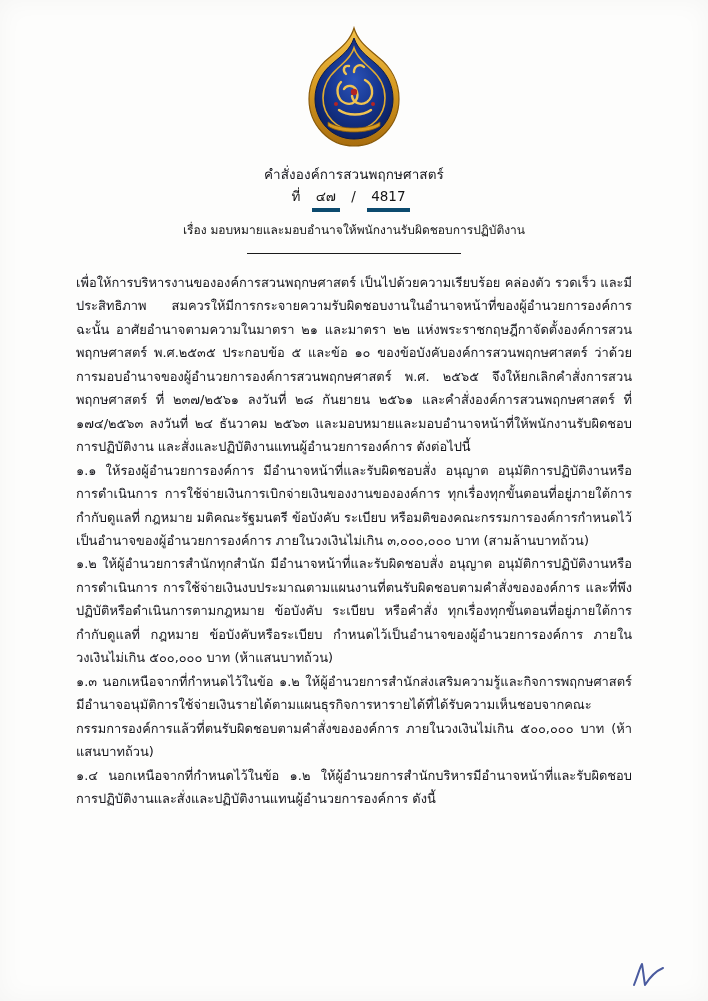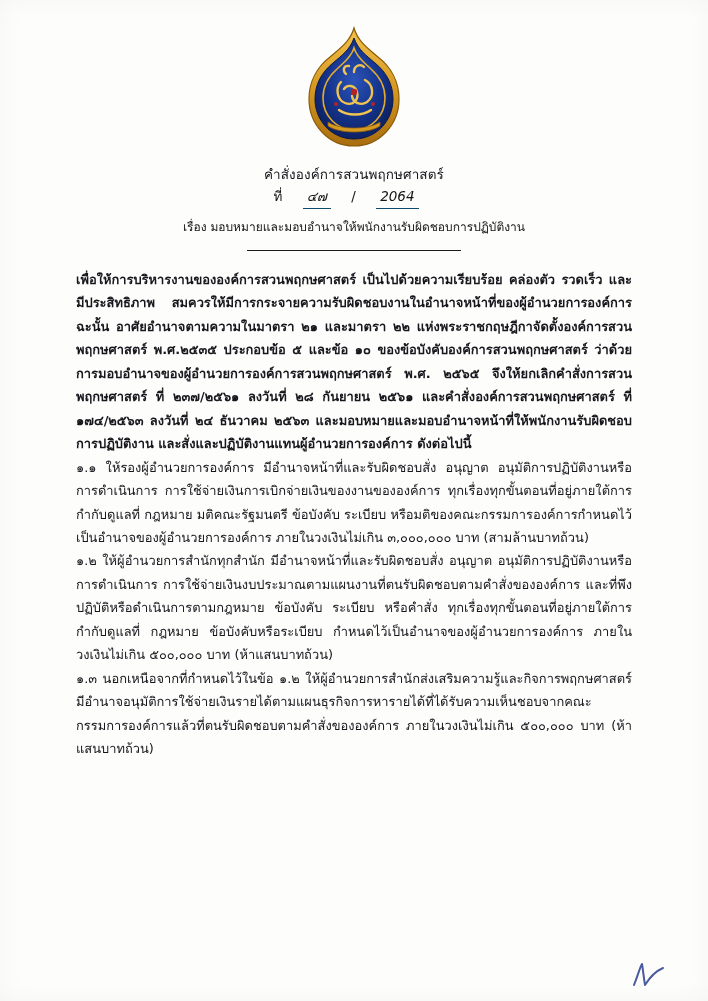--- a/index.html
+++ b/index.html
@@ -46,24 +46,23 @@
     line-height: 1.55;
     color: #16161c;
     letter-spacing: 0.1px;
   }
   .order-no {
     font-size: 13.5px;
     line-height: 1.7;
   }
   .order-no .num {
     display: inline-block;
-    border-bottom: 1px solid #0c4a6e;
+    border-bottom: 4px solid #0c4a6e;
     padding: 0 4px 0 4px;
-    margin: 0 16px;
-    font-style: italic;
+    margin: 0 7px;
   }
   .subject {
     margin-top: 9px;
     font-size: 12px;
     line-height: 1.65;
   }
   .rule {
     width: 214px;
     height: 1px;
     background: #1b1b1b;
@@ -78,21 +77,20 @@
     text-align: justify;
     text-justify: inter-word;
     color: #16161c;
   }
   .body p {
     margin: 0 0 0 0;
     text-indent: 0;
   }
   .p-indent {
     text-indent: 56px;
-    font-weight: bold;
   }
   .p-indent-2 {
     text-indent: 38px;
   }
   .gap {
     margin-top: 9px;
   }
 
   
   .pen-mark {
@@ -157,33 +155,34 @@
       </svg>
     </div>
   </div>
 
   <div class="doc-header">
     <div class="line">คำสั่งองค์การสวนพฤกษศาสตร์</div>
     <div class="order-no">
       <span>ที่</span>
       <span class="num">๔๗</span>
       <span>/</span>
-      <span class="num">2064</span>
+      <span class="num">4817</span>
     </div>
     <div class="subject">
       <div>เรื่อง มอบหมายและมอบอำนาจให้พนักงานรับผิดชอบการปฏิบัติงาน</div>
     </div>
     <div class="rule"></div>
   </div>
 
   <div class="body">
     <p class="p-indent">เพื่อให้การบริหารงานขององค์การสวนพฤกษศาสตร์ เป็นไปด้วยความเรียบร้อย คล่องตัว รวดเร็ว และมีประสิทธิภาพ สมควรให้มีการกระจายความรับผิดชอบงานในอำนาจหน้าที่ของผู้อำนวยการองค์การ ฉะนั้น อาศัยอำนาจตามความในมาตรา ๒๑ และมาตรา ๒๒ แห่งพระราชกฤษฎีกาจัดตั้งองค์การสวนพฤกษศาสตร์ พ.ศ.๒๕๓๕ ประกอบข้อ ๕ และข้อ ๑๐ ของข้อบังคับองค์การสวนพฤกษศาสตร์ ว่าด้วยการมอบอำนาจของผู้อำนวยการองค์การสวนพฤกษศาสตร์ พ.ศ. ๒๕๖๕ จึงให้ยกเลิกคำสั่งการสวนพฤกษศาสตร์ ที่ ๒๓๗/๒๕๖๑ ลงวันที่ ๒๘ กันยายน ๒๕๖๑ และคำสั่งองค์การสวนพฤกษศาสตร์ ที่ ๑๗๔/๒๕๖๓ ลงวันที่ ๒๔ ธันวาคม ๒๕๖๓ และมอบหมายและมอบอำนาจหน้าที่ให้พนักงานรับผิดชอบการปฏิบัติงาน และสั่งและปฏิบัติงานแทนผู้อำนวยการองค์การ ดังต่อไปนี้</p>
     <p class="p-indent-2 gap">๑.๑ ให้รองผู้อำนวยการองค์การ มีอำนาจหน้าที่และรับผิดชอบสั่ง อนุญาต อนุมัติการปฏิบัติงานหรือการดำเนินการ การใช้จ่ายเงินการเบิกจ่ายเงินของงานขององค์การ ทุกเรื่องทุกขั้นตอนที่อยู่ภายใต้การกำกับดูแลที่ กฎหมาย มติคณะรัฐมนตรี ข้อบังคับ ระเบียบ หรือมติของคณะกรรมการองค์การกำหนดไว้เป็นอำนาจของผู้อำนวยการองค์การ ภายในวงเงินไม่เกิน ๓,๐๐๐,๐๐๐ บาท (สามล้านบาทถ้วน)</p>
     <p class="p-indent-2 gap">๑.๒ ให้ผู้อำนวยการสำนักทุกสำนัก มีอำนาจหน้าที่และรับผิดชอบสั่ง อนุญาต อนุมัติการปฏิบัติงานหรือการดำเนินการ การใช้จ่ายเงินงบประมาณตามแผนงานที่ตนรับผิดชอบตามคำสั่งขององค์การ และที่พึงปฏิบัติหรือดำเนินการตามกฎหมาย ข้อบังคับ ระเบียบ หรือคำสั่ง ทุกเรื่องทุกขั้นตอนที่อยู่ภายใต้การกำกับดูแลที่ กฎหมาย ข้อบังคับหรือระเบียบ กำหนดไว้เป็นอำนาจของผู้อำนวยการองค์การ ภายในวงเงินไม่เกิน ๕๐๐,๐๐๐ บาท (ห้าแสนบาทถ้วน)</p>
     <p class="p-indent-2 gap">๑.๓ นอกเหนือจากที่กำหนดไว้ในข้อ ๑.๒ ให้ผู้อำนวยการสำนักส่งเสริมความรู้และกิจการพฤกษศาสตร์ มีอำนาจอนุมัติการใช้จ่ายเงินรายได้ตามแผนธุรกิจการหารายได้ที่ได้รับความเห็นชอบจากคณะกรรมการองค์การแล้วที่ตนรับผิดชอบตามคำสั่งขององค์การ ภายในวงเงินไม่เกิน ๕๐๐,๐๐๐ บาท (ห้าแสนบาทถ้วน)</p>
+    <p class="p-indent-2 gap">๑.๔ นอกเหนือจากที่กำหนดไว้ในข้อ ๑.๒ ให้ผู้อำนวยการสำนักบริหารมีอำนาจหน้าที่และรับผิดชอบการปฏิบัติงานและสั่งและปฏิบัติงานแทนผู้อำนวยการองค์การ ดังนี้</p>
   </div>
 
   <div class="pen-mark">
     <svg viewBox="0 0 34 26" width="34" height="26" xmlns="http://www.w3.org/2000/svg">
       <path d="M2 24 C6 14 8 6 10 3 C11 9 12 18 13 24 C18 16 24 10 31 7" fill="none" stroke="#2b3f8f" stroke-width="2" stroke-linecap="round" stroke-linejoin="round"></path>
     </svg>
   </div>
 
   <div class="scan-edge"></div>
 </div>

